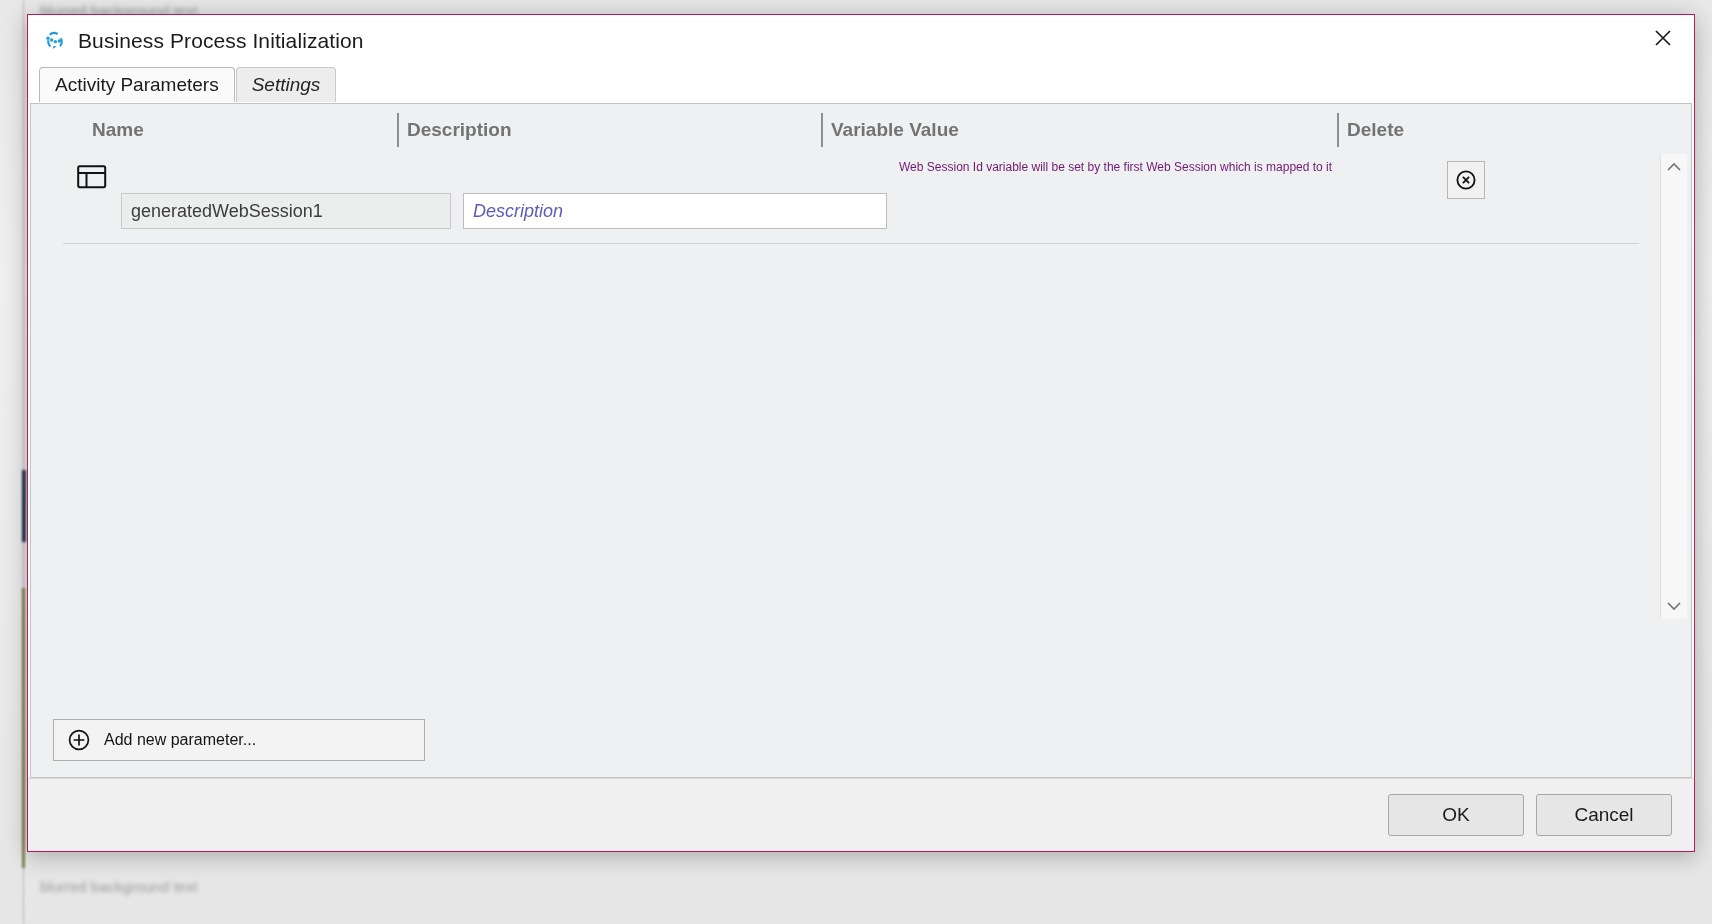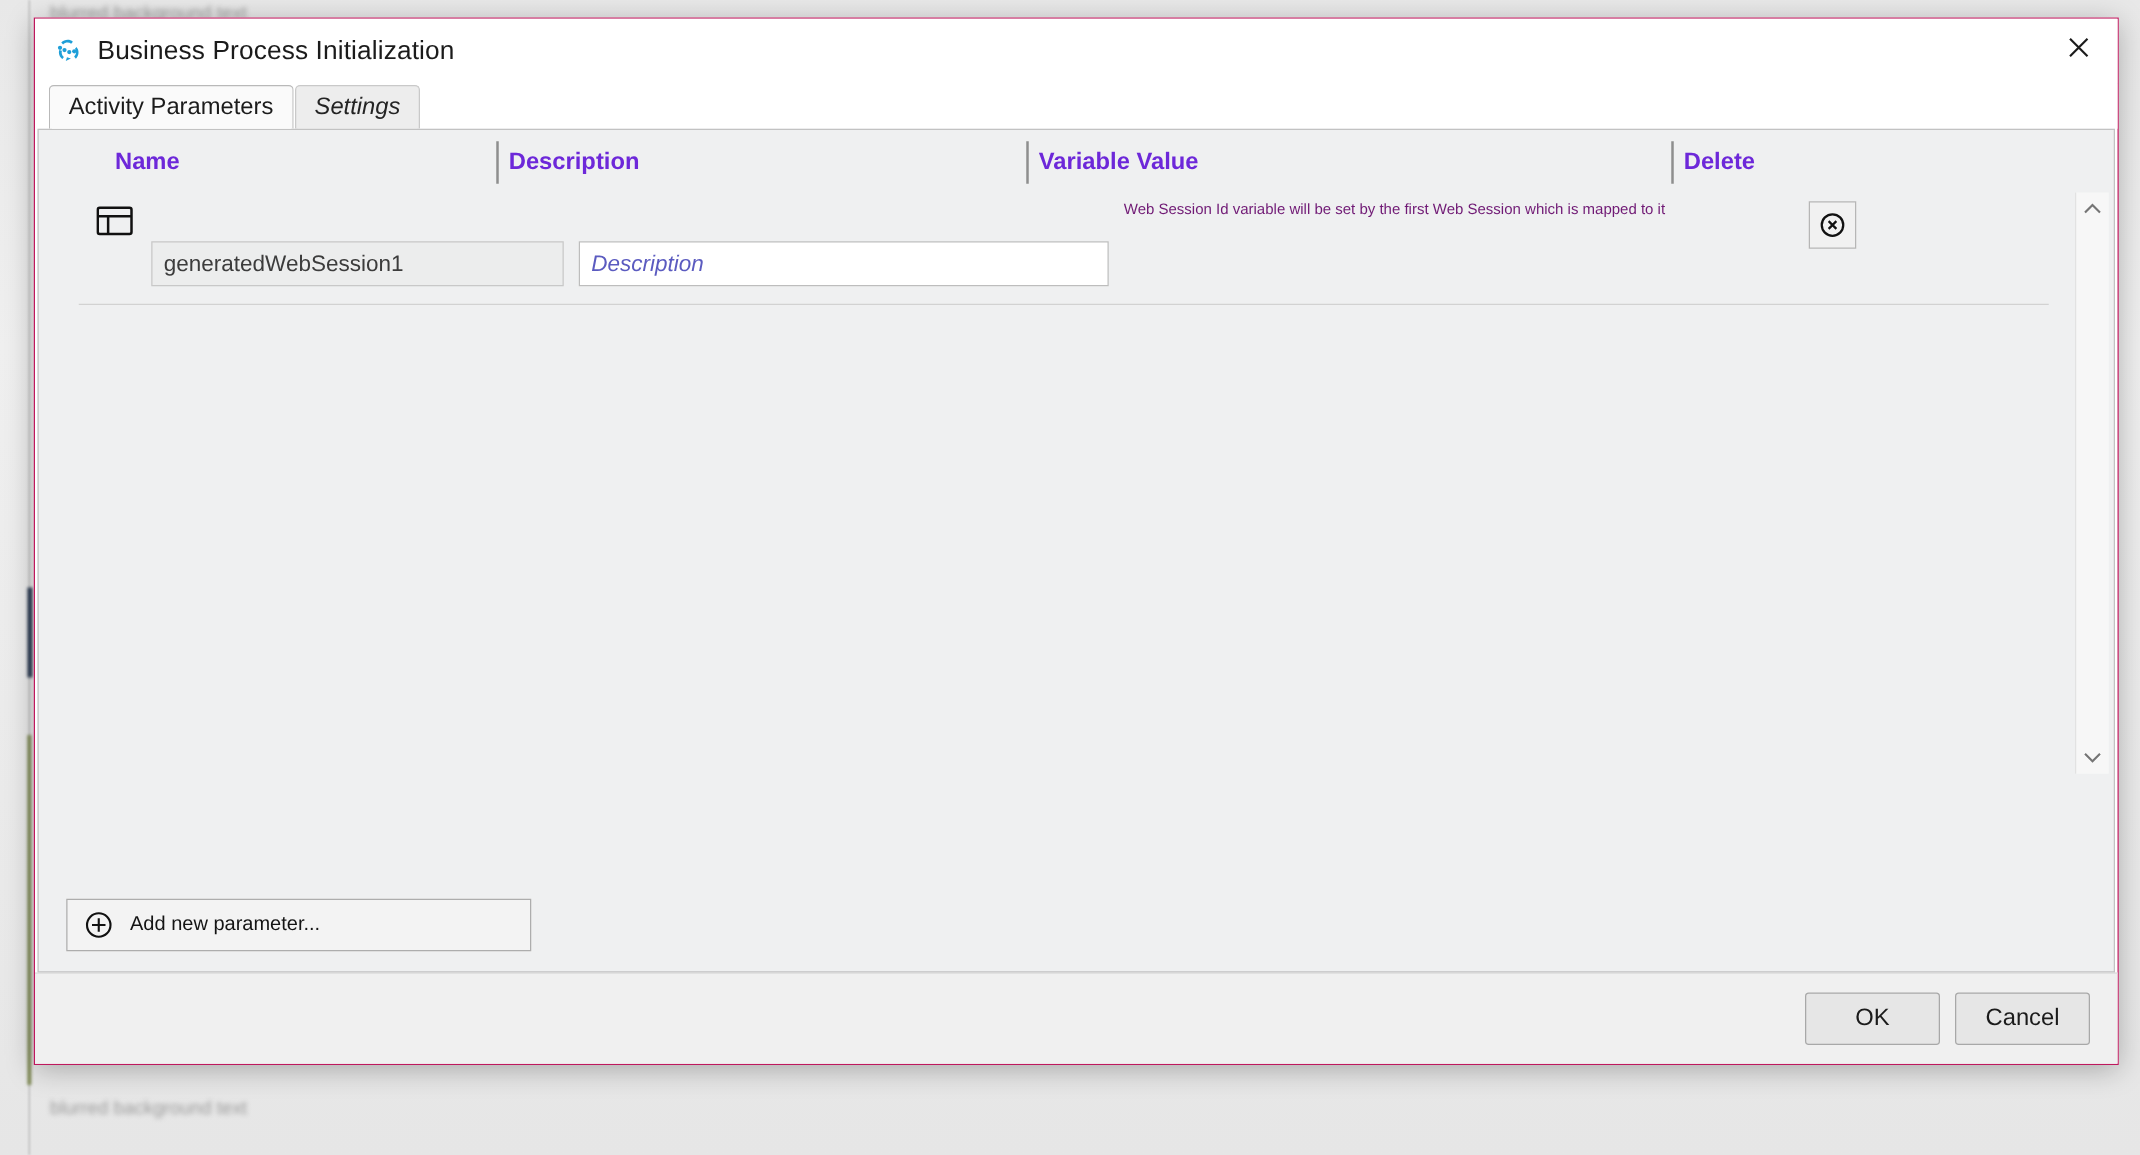--- a/index.html
+++ b/index.html
@@ -91,21 +91,21 @@
     justify-content: center;
     cursor: pointer;
   }
   .close-btn svg { display:block; }
 
   
   .tabstrip {
     height: 36px;
     background: #ffffff;
     display: flex;
-    align-items: center;
+    align-items: flex-start;
     padding-left: 11px;
     flex: 0 0 auto;
     position: relative;
   }
   .tab {
     height: 35px;
     display: flex;
     align-items: center;
     padding: 0 15px;
     font-size: 19px;
@@ -149,21 +149,21 @@
     align-items: center;
     height: 44px;
     padding-left: 36px;
     padding-top: 8px;
     box-sizing: border-box;
     flex: 0 0 auto;
   }
   .col-head {
     font-size: 19px;
     font-weight: bold;
-    color: #6d28d9;
+    color: #737373;
     box-sizing: border-box;
     display: flex;
     align-items: center;
     height: 34px;
   }
   .col-sep {
     border-left: 2px solid #8e8e8e;
     padding-left: 8px;
   }
   .c-name  { width: 330px; padding-left: 25px; }
@@ -295,21 +295,21 @@
     flex: 0 0 auto;
     background: #f0f0f0;
     border-top: 1px solid #dcdcdc;
     display: flex;
     align-items: center;
     justify-content: flex-end;
     padding-right: 22px;
     gap: 12px;
   }
   .btn {
-    width: 108px;
+    width: 136px;
     height: 42px;
     background: #e6e6e6;
     border: 1px solid #a8a8a8;
     border-radius: 3px;
     font-size: 19px;
     color: #1b1b1b;
     font-family: "Liberation Sans", sans-serif;
     cursor: pointer;
   }
 </style>

